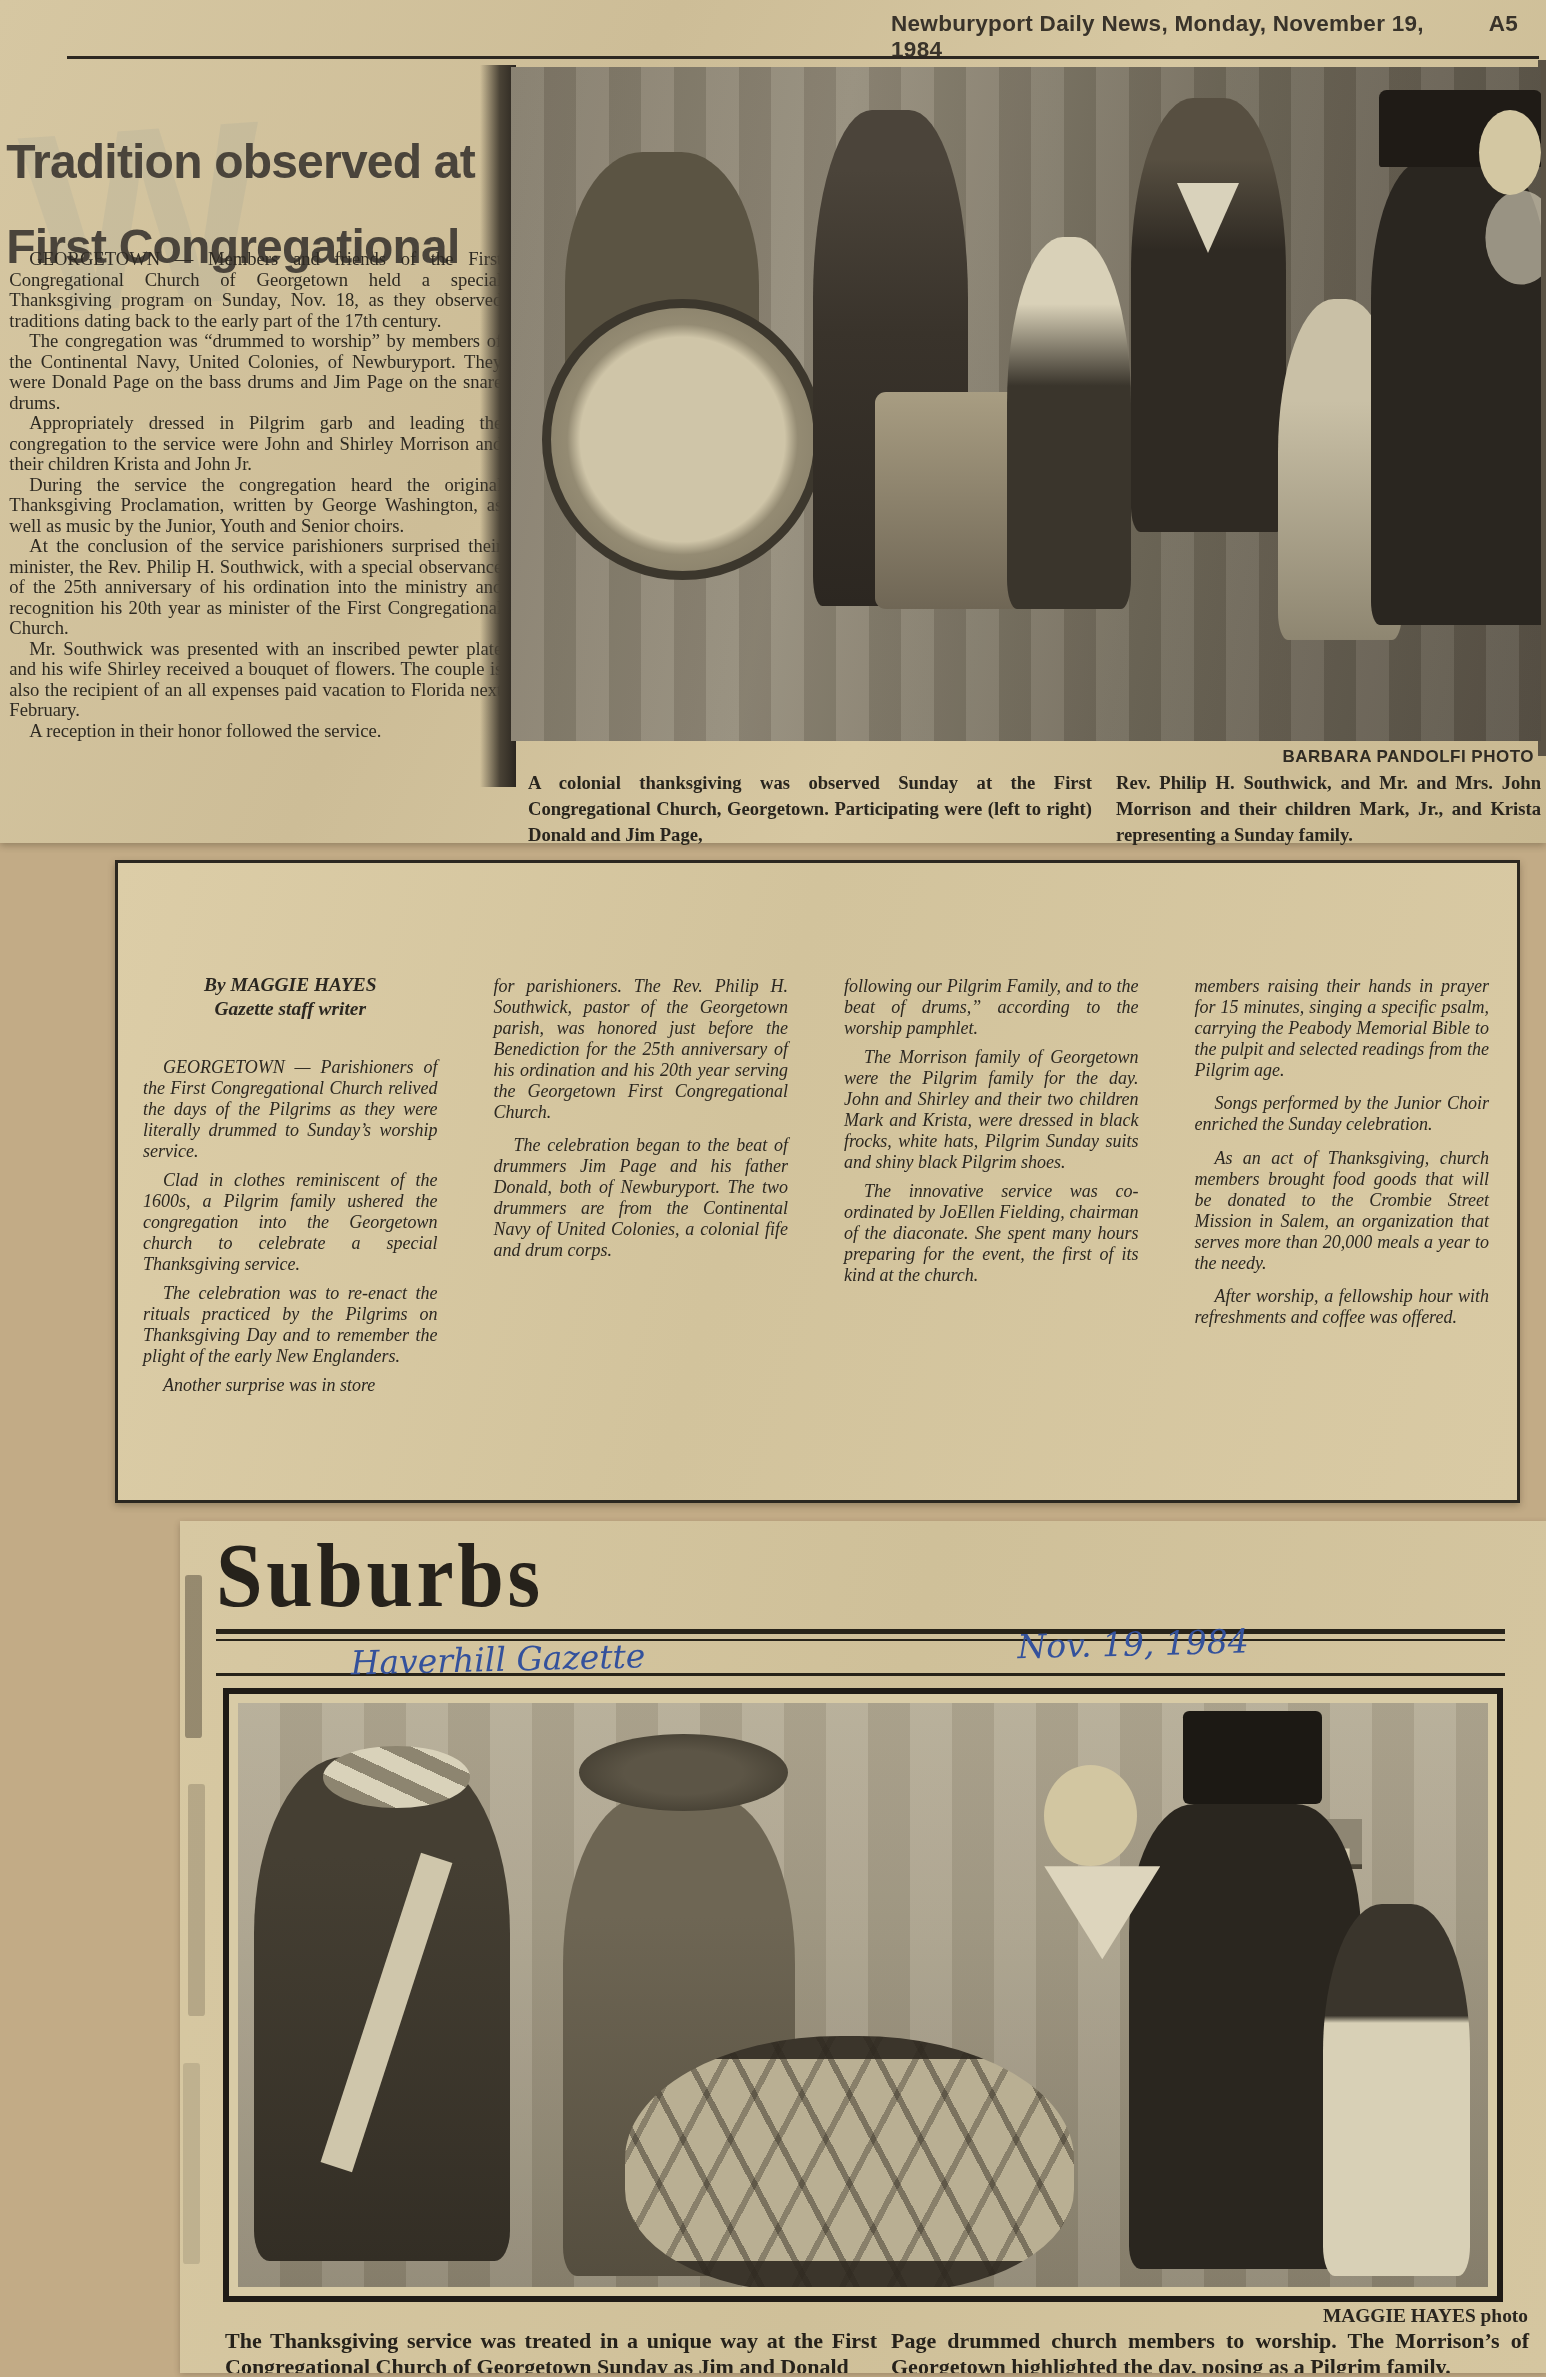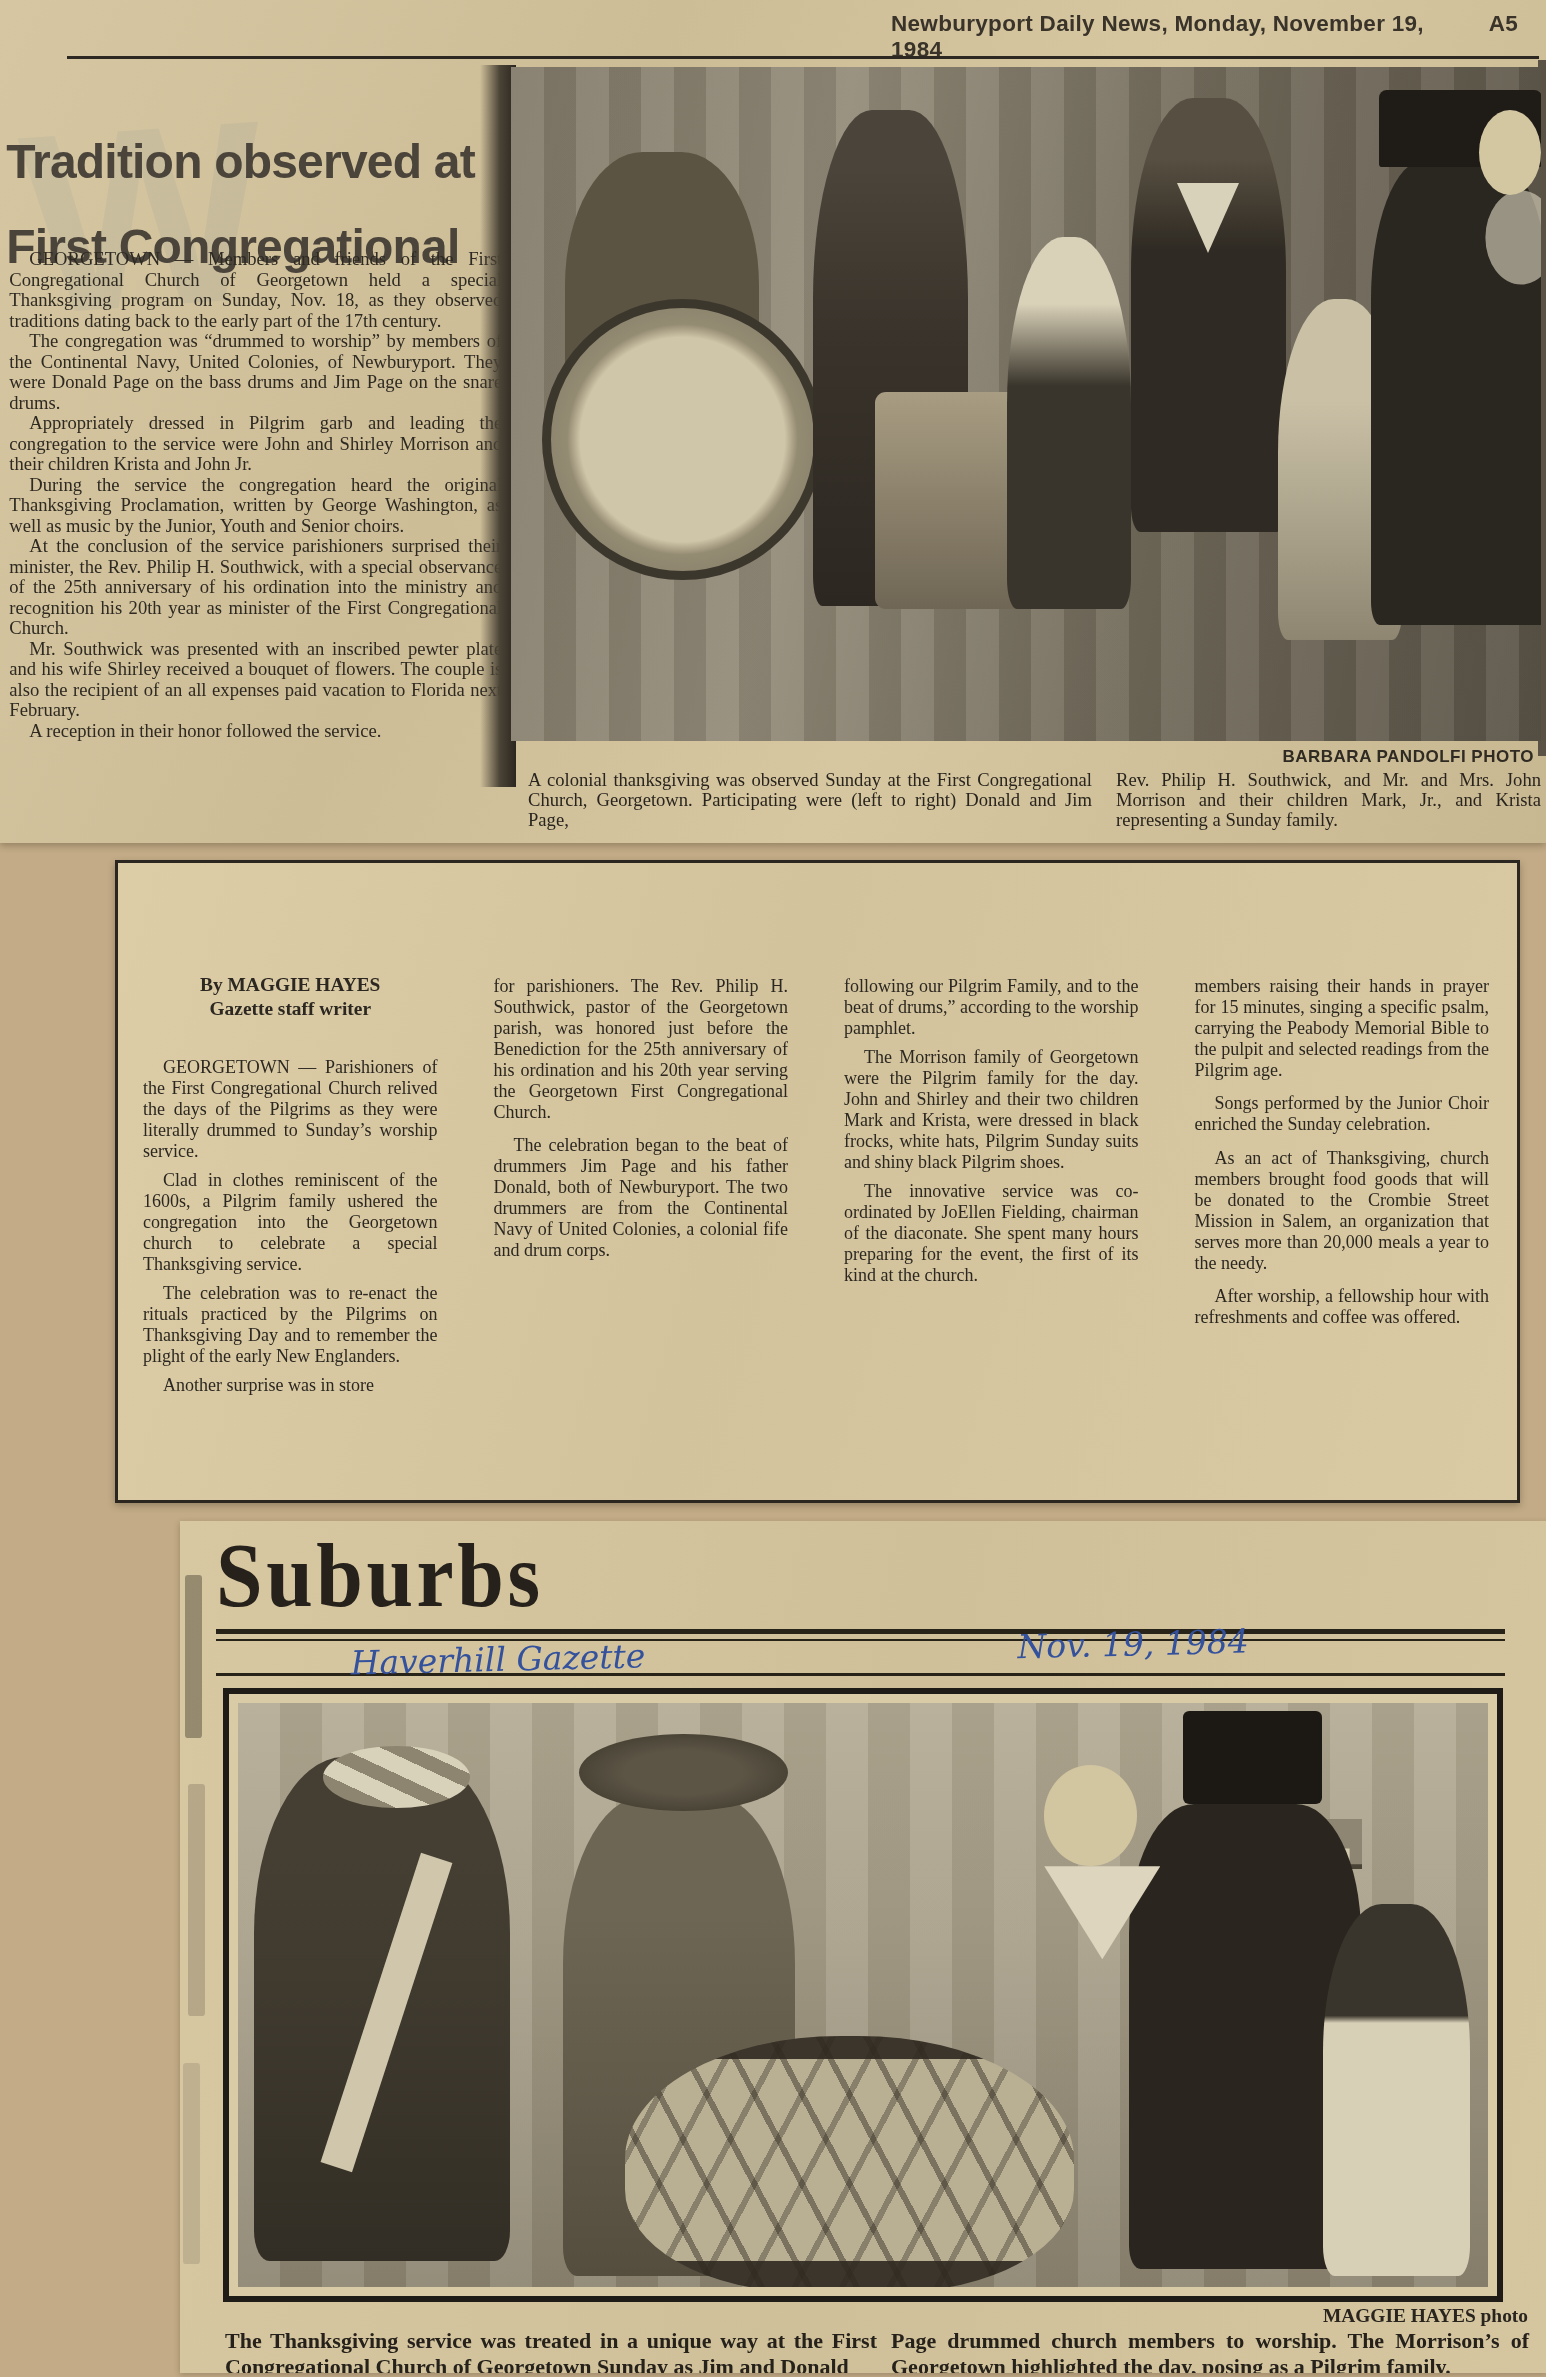--- a/index.html
+++ b/index.html
@@ -24,31 +24,31 @@
     background:linear-gradient(to right,rgba(62,55,44,0),#4a4336 55%,#2b2620);}
   .right-edge{position:absolute;right:0;top:60px;width:7.7px;height:696px;background:#5a5244;}
 
   .photo-top{position:absolute;left:511px;top:67px;width:1030px;height:674px;overflow:hidden;
     background:linear-gradient(100deg,#837b6a,#948c7a 30%,#736c5c 62%,#5b5448);}
   .photo-top .curtain{position:absolute;inset:0;
     background:repeating-linear-gradient(90deg,rgba(255,255,255,.06) 0 33px,rgba(0,0,0,.08) 33px 65px);}
   .ph{position:absolute;}
   .photo-credit-top{position:absolute;left:1069px;top:747px;width:465px;text-align:right;
     font-family:"Liberation Sans",sans-serif;font-size:17px;color:#2f2b23;letter-spacing:0.5px;font-weight:bold;}
-  .cap-top{position:absolute;top:770px;font-weight:normal;font-size:18.6px;line-height:20px;text-align:justify;color:#29251e;}
+  .cap-top{position:absolute;top:770px;font-weight:bold;font-size:18.6px;line-height:26px;text-align:justify;color:#29251e;}
   .cap-top.left{left:528px;width:564px;}
   .cap-top.right{left:1116px;width:425px;}
 
   
   .clip-mid{position:absolute;left:115px;top:860px;width:1399px;height:637px;
     background:linear-gradient(105deg,#dccda7,#d2c39c 45%,#d9caa4);
     border:3.1px solid #2b2720;box-shadow:0 3.1px 7px rgba(60,48,30,.35);}
   .headline2{position:absolute;left:0;top:4.6px;width:100%;text-align:center;
     font-family:"Liberation Sans",sans-serif;font-weight:bold;font-size:71px;letter-spacing:-0.8px;color:#201d17;}
-  .cols{position:absolute;left:17px;top:105px;width:1362px;height:508px;display:flex;gap:40px;}
+  .cols{position:absolute;left:17px;top:105px;width:1362px;height:508px;display:flex;gap:40px;font-style:italic;}
   .col{flex:1;font-size:18px;line-height:21px;text-align:justify;color:#2c2821;}
   .col p{margin:8px;text-indent:20px;}
   .col p.noindent{text-indent:0;}
   .col p.sp{margin-top:12.4px;}
   .byline{text-align:center;font-weight:bold;font-size:19.4px;line-height:24px;margin:4.6px 0 36px 0;}
 
   
   .clip-bot{position:absolute;left:180px;top:1521px;width:1367px;height:852px;
     background:linear-gradient(100deg,#d7c8a2,#cfc099 50%,#d5c6a0);
     box-shadow:0 2.3px 6.2px rgba(60,48,30,.3);overflow:hidden;}

